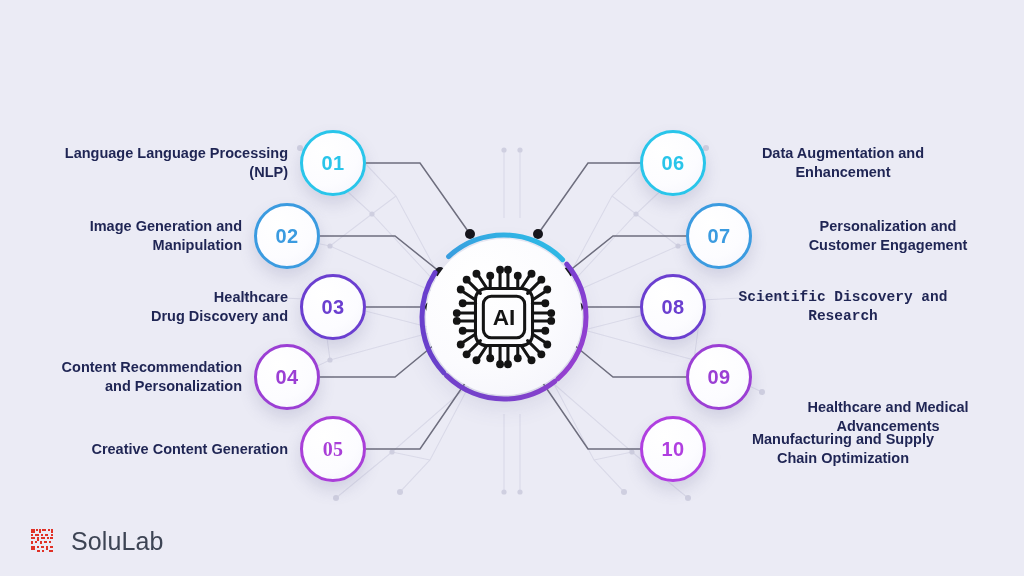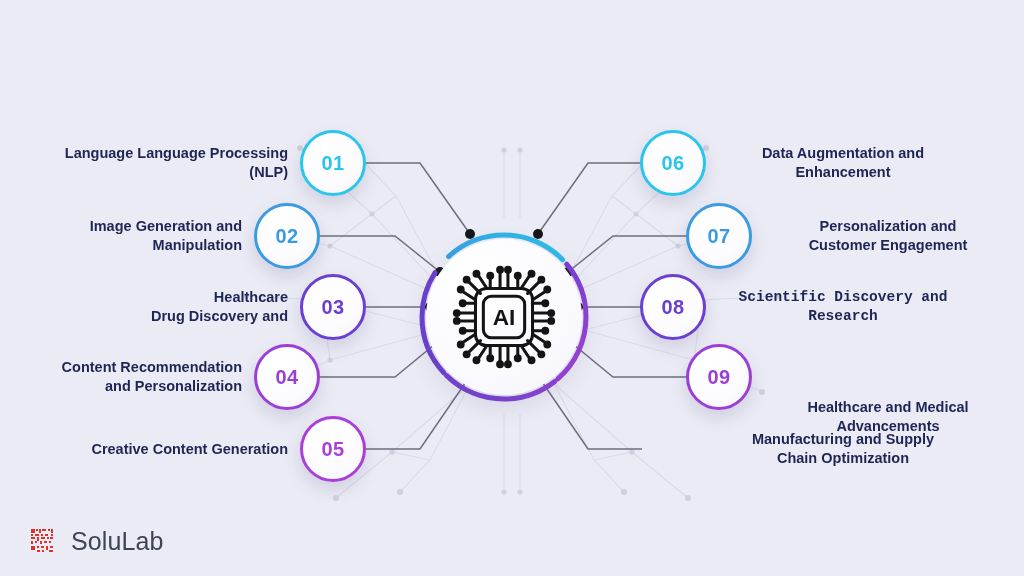--- a/index.html
+++ b/index.html
@@ -387,21 +387,21 @@
   </div>
 
   <div class="node" style="left:254px; top:344px; border-color:#9b3fd4;">
     <span class="node-num" style="color:#9b3fd4;">04</span>
   </div>
   <div class="label left" style="right:782px; top:358px; width:218px;">
     <div>Content Recommendation</div>
     <div>and Personalization</div>
   </div>
 
-  <div class="node" style="left:300px; top:416px; border-color:#a93fd8;">
+  <div class="node" style="left:300px; top:416px; border-color:#a93fd8;font-family:Liberation Serif, serif;">
     <span class="node-num" style="color:#a93fd8;">05</span>
   </div>
   <div class="label left" style="right:736px; top:440px; width:230px;">
     <div>Creative Content Generation</div>
   </div>
 
   <div class="node" style="left:640px; top:130px; border-color:#29c5ea;">
     <span class="node-num" style="color:#29c5ea;">06</span>
   </div>
   <div class="label right" style="left:718px; top:144px; width:250px;">
@@ -426,20 +426,23 @@
   </div>
 
   <div class="node" style="left:686px; top:344px; border-color:#9b3fd4;">
     <span class="node-num" style="color:#9b3fd4;">09</span>
   </div>
   <div class="label right" style="left:764px; top:358px; width:248px;margin-top:40px;">
     <div>Healthcare and Medical</div>
     <div>Advancements</div>
   </div>
 
+  <div class="node" style="left:640px; top:416px; border-color:#b03fe0;">
+    <span class="node-num" style="color:#b03fe0;">10</span>
+  </div>
   <div class="label right" style="left:718px; top:430px; width:250px;">
     <div>Manufacturing and Supply</div>
     <div>Chain Optimization</div>
   </div>
 
   <div class="logo">
     <svg class="logo-mark" viewBox="0 0 26 26" xmlns="http://www.w3.org/2000/svg">
       <g fill="#e03127">
         <rect x="1" y="1" width="4" height="4"></rect>
         <rect x="6" y="1" width="2" height="2"></rect>

